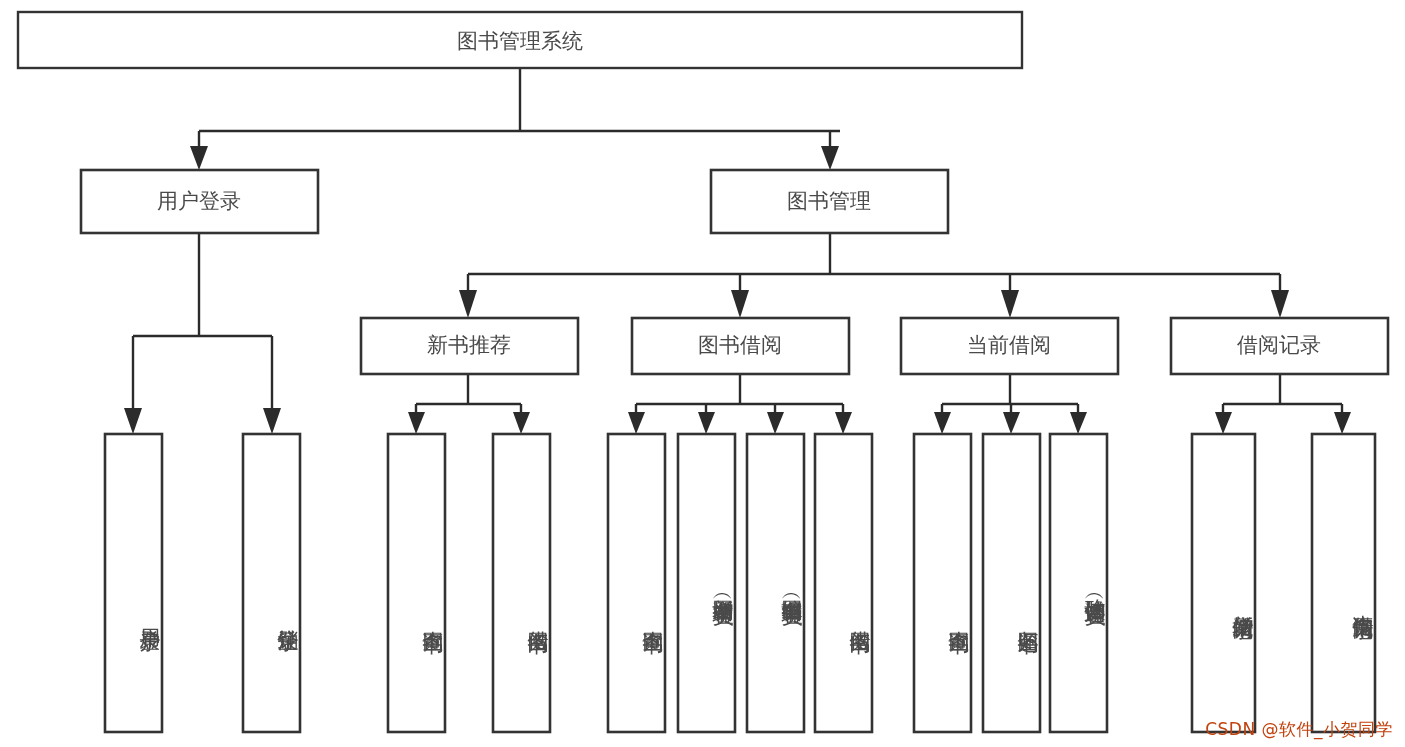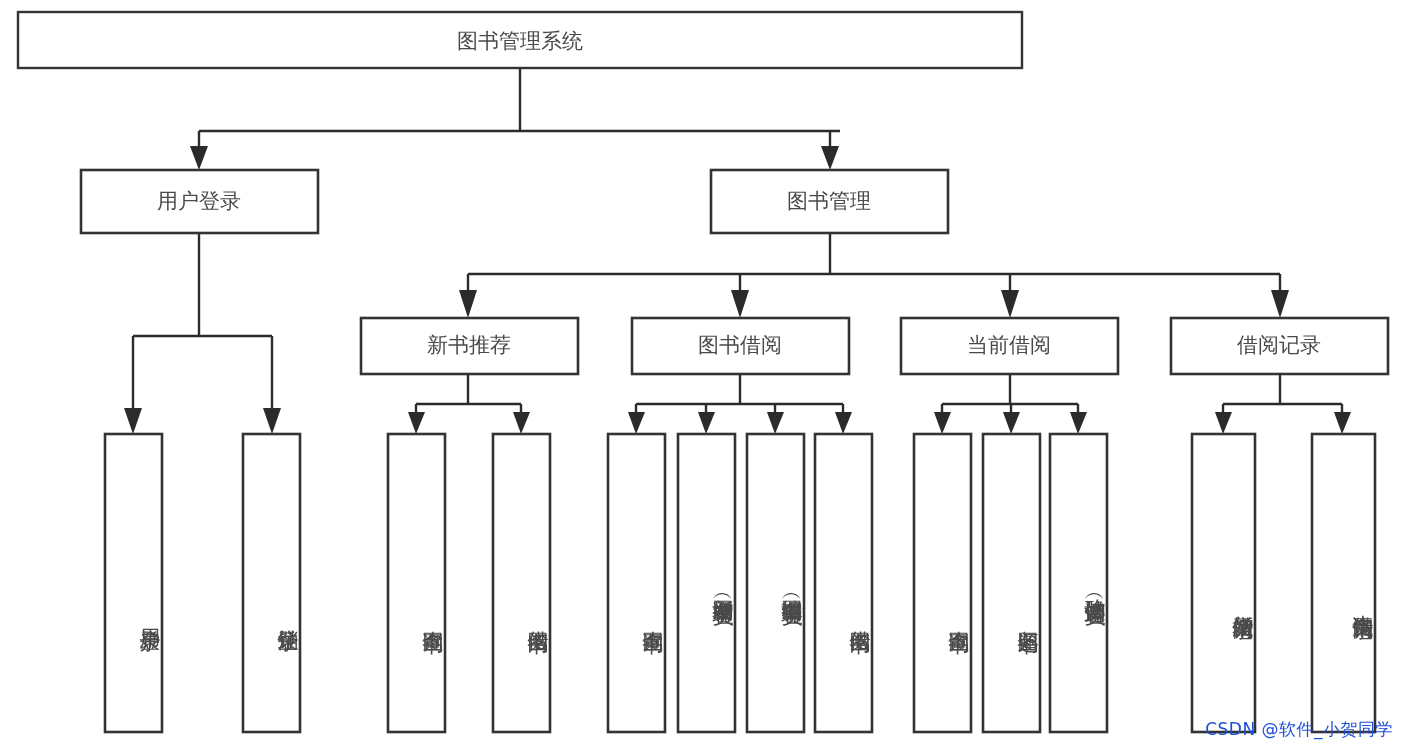--- a/index.html
+++ b/index.html
@@ -71,21 +71,21 @@
     text-orientation: upright;
     letter-spacing: 1px;
     white-space: pre;
   }
   .watermark {
     position: absolute;
     right: 12px;
     bottom: 6px;
     font-family: "DejaVu Sans", "Liberation Sans", sans-serif;
     font-size: 17px;
-    color: #1d4ed8;
+    color: #c2410c;
     letter-spacing: 0.5px;
     pointer-events: none;
     white-space: nowrap;
   }
 </style>
 </head>
 <body>
 
 <div id="diagram-root">
 

